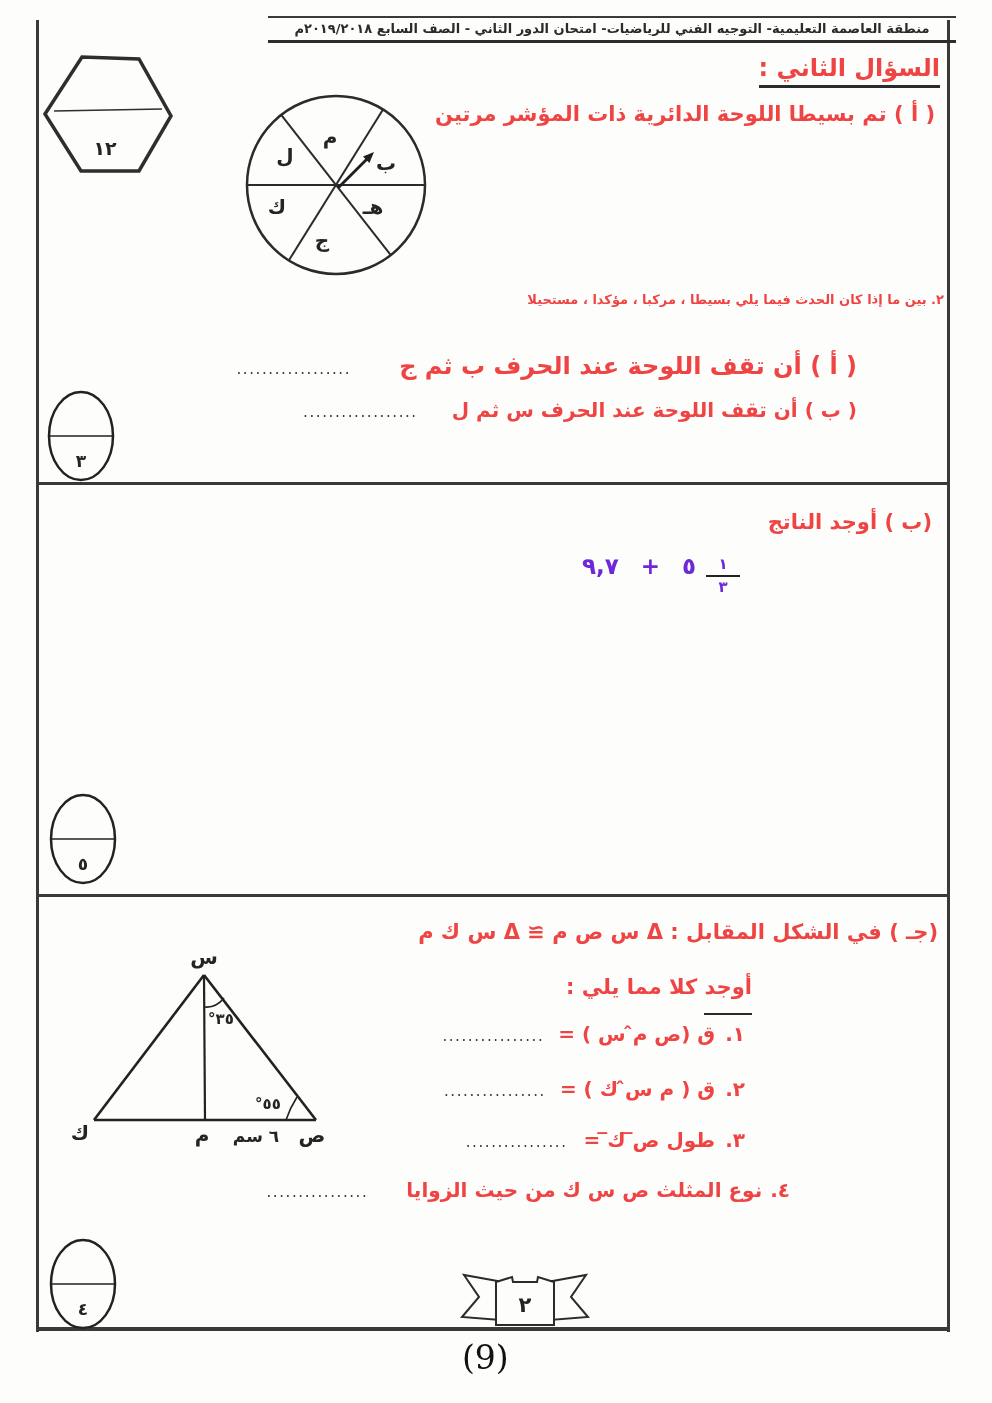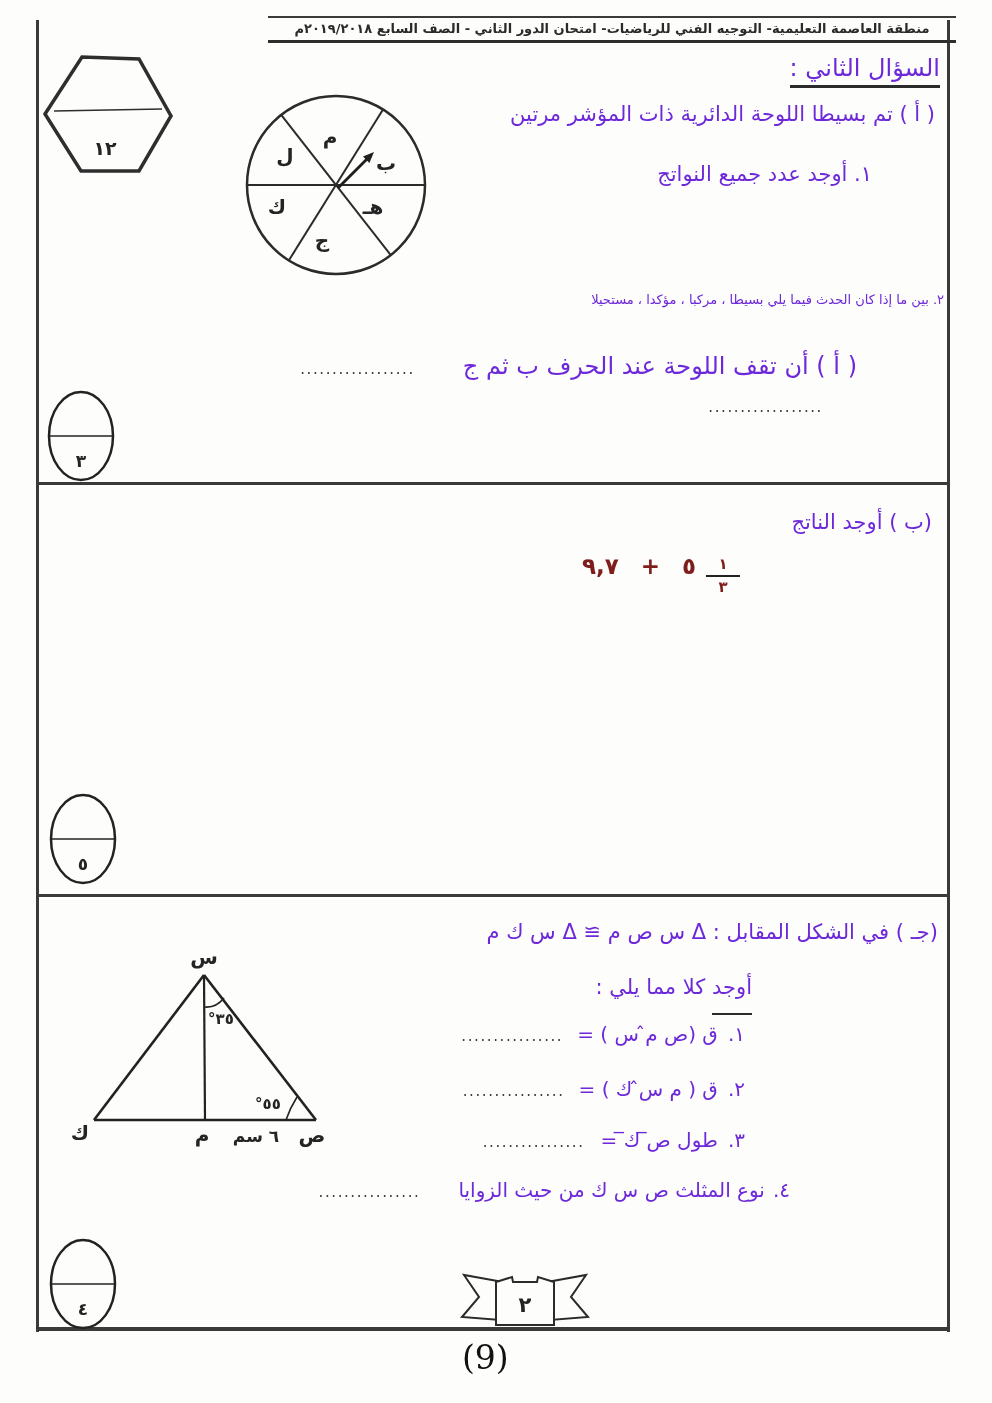--- a/index.html
+++ b/index.html
@@ -1,21 +1,21 @@
 <!DOCTYPE html>
 <html lang="ar"><head>
 <meta charset="utf-8">
 <style>
   html,body{margin:0;padding:0;background:#ffffff;}
   .page{
     position:relative;width:992px;height:1403px;background:#fdfdfc;
     font-family:"DejaVu Sans",sans-serif;color:#202020;overflow:hidden;
   }
   .abs{position:absolute;}
-  .ar{direction:rtl;unicode-bidi:embed;font-weight:normal;white-space:nowrap;color:#6d28d9;}
+  .ar{direction:rtl;unicode-bidi:embed;font-weight:bold;white-space:nowrap;color:#ef4444;}
   .rule{position:absolute;background:#3a3a3a;}
   .dots{font-weight:normal;font-size:15px;letter-spacing:1.6px;color:#3c3c3c;}
   .row{display:flex;direction:rtl;align-items:baseline;}
   .hdr{
     direction:rtl;text-align:center;font-weight:bold;font-size:13px;color:#2a2a2a;
     border-top:2px solid #3a3a3a;border-bottom:3px solid #2e2e2e;
     padding:3px 4px 4px 4px;
   }
   .title{font-size:24px;border-bottom:3px solid #2b2b2b;padding-bottom:3px;}
   .underl{border-bottom:2.5px solid #2b2b2b;padding-bottom:14px;}
@@ -56,41 +56,41 @@
     <polygon points="136,64 131.4,75 125,68.6" fill="#1f1f1f"></polygon>
     <text x="92" y="56" text-anchor="middle" font-size="20" font-weight="bold" fill="#242424">م</text>
     <text x="148" y="82" text-anchor="middle" font-size="20" font-weight="bold" fill="#242424">ب</text>
     <text x="135" y="126" text-anchor="middle" font-size="20" font-weight="bold" fill="#242424">هـ</text>
     <text x="84" y="159" text-anchor="middle" font-size="20" font-weight="bold" fill="#242424">ج</text>
     <text x="39" y="126" text-anchor="middle" font-size="20" font-weight="bold" fill="#242424">ك</text>
     <text x="47" y="75" text-anchor="middle" font-size="20" font-weight="bold" fill="#242424">ل</text>
   </svg>
 
   <div class="abs ar" style="right:57px;top:102px;font-size:21px;">( أ )  تم بسيطا  اللوحة الدائرية ذات المؤشر  مرتين</div>
-  <div class="abs ar" style="right:120px;top:162px;font-size:21px;">١.  أوجد عدد جميع النواتج</div>
   <div class="abs ar" style="right:48px;top:292px;font-size:13px;">٢.  بين ما إذا كان  الحدث فيما يلي   بسيطا ، مركبا ، مؤكدا ، مستحيلا</div>
 
   <div class="abs row" style="right:135px;top:352px;">
     <span class="ar" style="font-size:24px;">( أ )  أن تقف اللوحة عند الحرف   ب   ثم   ج</span>
     <span class="dots" style="margin-right:48px;">..................</span>
   </div>
   <div class="abs row" style="right:135px;top:398px;">
+    <span class="ar" style="font-size:20px;">( ب ) أن  تقف اللوحة عند الحرف   س  ثم   ل</span>
     <span class="dots" style="margin-right:34px;">..................</span>
   </div>
 
   <svg class="abs" style="left:45px;top:389px;" width="72" height="94" viewBox="0 0 72 94">
     <ellipse cx="36" cy="47" rx="32" ry="44" fill="none" stroke="#222" stroke-width="2.5"></ellipse>
     <line x1="4" y1="47" x2="68" y2="47" stroke="#222" stroke-width="1.6"></line>
     <text x="36" y="78" text-anchor="middle" font-size="17" font-weight="bold" fill="#242424">٣</text>
   </svg>
 
   <div class="abs ar" style="right:60px;top:510px;font-size:21px;">(ب ) أوجد الناتج</div>
 
   <div class="abs" style="left:582px;top:546px;direction:ltr;display:flex;align-items:center;gap:22px;
-              font-size:23px;font-weight:bold;color:#7f1d1d;">
+              font-size:23px;font-weight:bold;color:#6d28d9;">
     <span>٩,٧</span>
     <span>+</span>
     <span style="margin-right:-12px;">٥</span>
     <span class="frac">
       <span class="num">١</span>
       <span class="den">٣</span>
     </span>
   </div>
 
   <svg class="abs" style="left:47px;top:792px;" width="72" height="94" viewBox="0 0 72 94">

